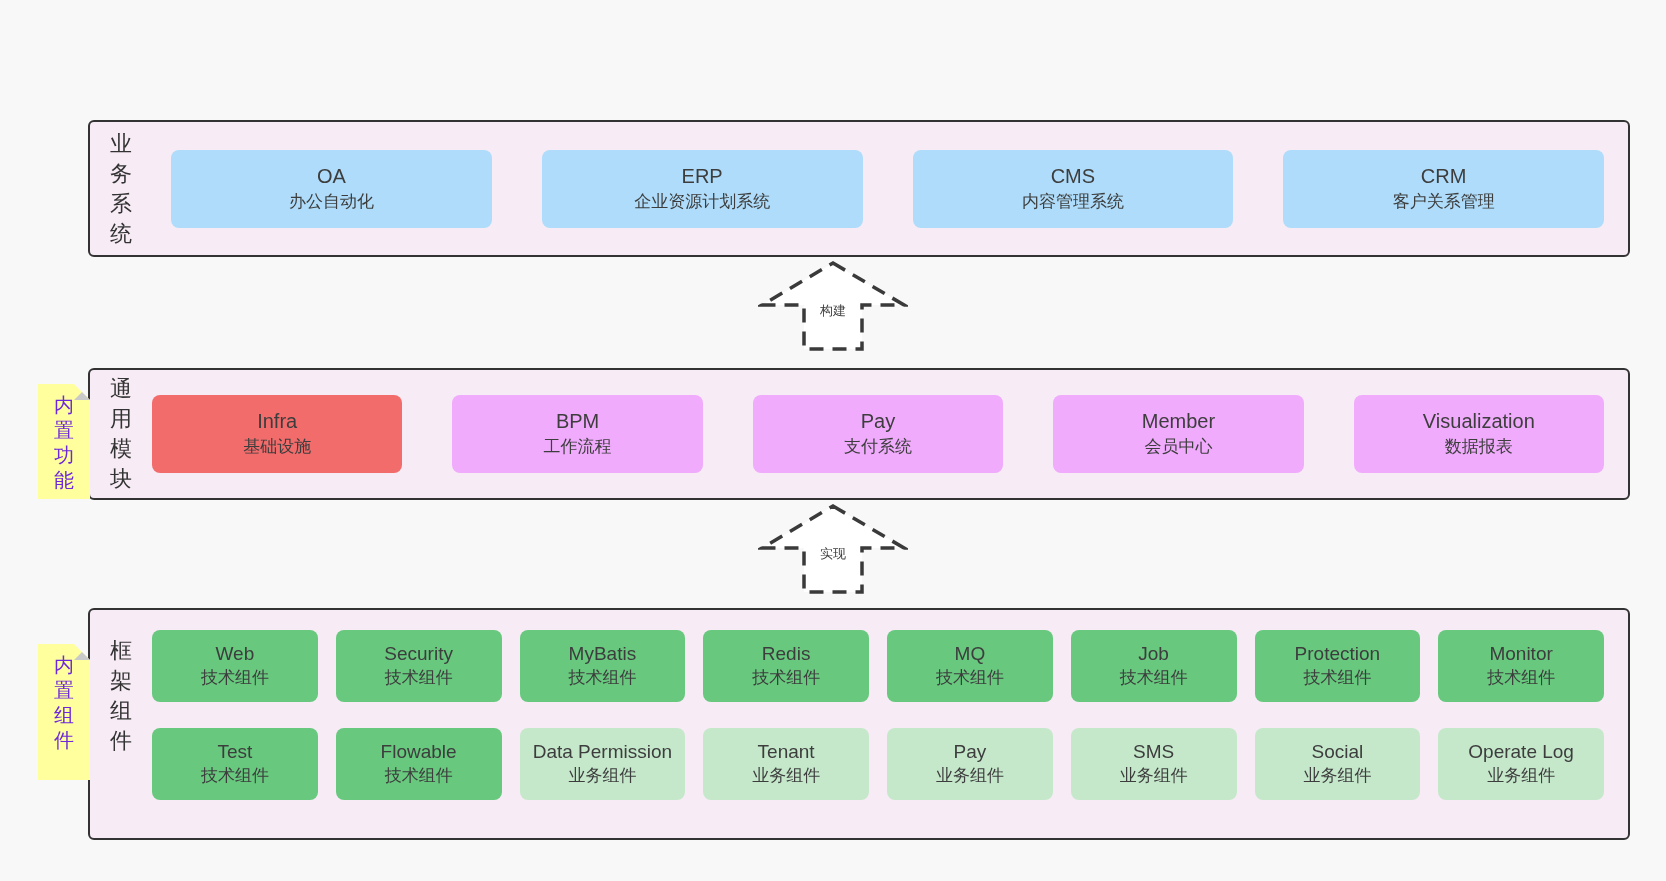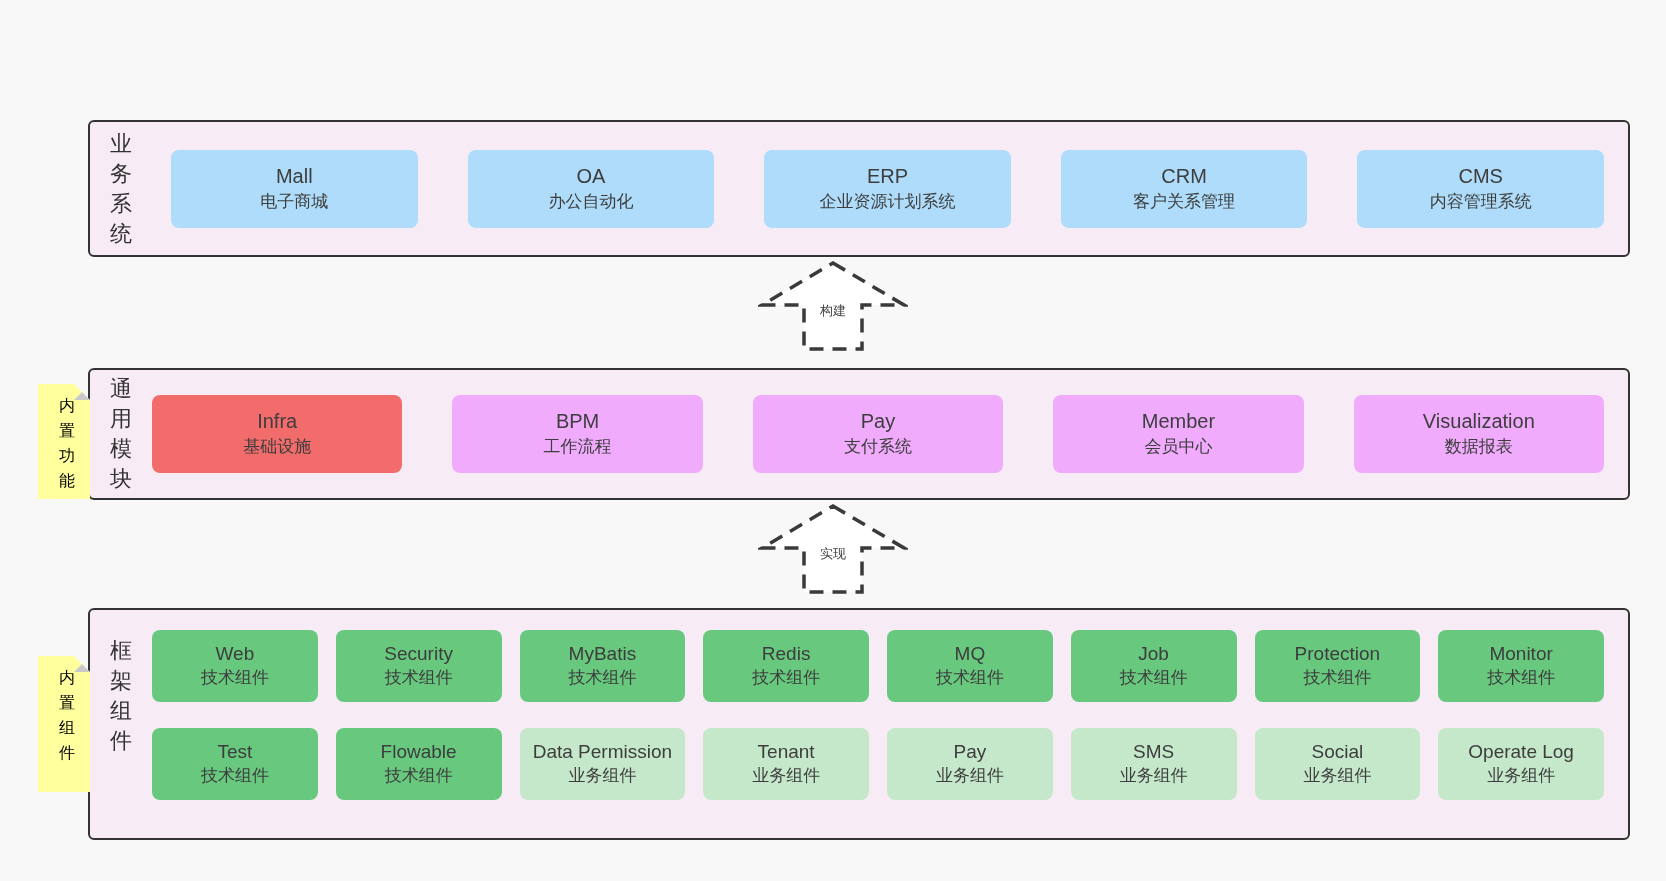--- a/index.html
+++ b/index.html
@@ -95,68 +95,64 @@
   .sticky-note {
     position: absolute;
     left: -52px;
     width: 52px;
     background: #ffff9e;
     display: flex;
     justify-content: center;
     clip-path: polygon(0 0, calc(100% - 16px) 0, 100% 16px, 100% 100%, 0 100%);
   }
   .note-2 { top: 14px; height: 115px; }
-  .note-3 { top: 46px; height: 136px; }
+  .note-3 { top: 34px; height: 136px; }
   .note-fold {
     position: absolute;
     top: 0; right: 0;
     width: 0; height: 0;
     border-left: 16px solid transparent;
     border-bottom: 16px solid #c9c9c9;
   }
   .note-text {
     width: 22px;
     word-break: break-all;
-    text-align: right;
-    font-size: 16px;
+    text-align: center;
+    font-size: 20px;
     line-height: 25px;
-    color: #000000;
+    color: #6d28d9;
     padding-top: 9px;
   }
 </style>
 </head>
 <body>
 
 <div class="canvas">
 
   <div class="band band-1">
     <div class="band-side">
       <div class="v-label">业务系统</div>
     </div>
     <div class="band-content">
       <div class="box-row">
         <div class="box c-blue">
-          <div class="box-title">Mall</div>
-          <div class="box-sub">电子商城</div>
-        </div>
-        <div class="box c-blue">
           <div class="box-title">OA</div>
           <div class="box-sub">办公自动化</div>
         </div>
         <div class="box c-blue">
           <div class="box-title">ERP</div>
           <div class="box-sub">企业资源计划系统</div>
         </div>
         <div class="box c-blue">
+          <div class="box-title">CMS</div>
+          <div class="box-sub">内容管理系统</div>
+        </div>
+        <div class="box c-blue">
           <div class="box-title">CRM</div>
           <div class="box-sub">客户关系管理</div>
-        </div>
-        <div class="box c-blue">
-          <div class="box-title">CMS</div>
-          <div class="box-sub">内容管理系统</div>
         </div>
       </div>
     </div>
   </div>
 
   <div class="arrow-row">
     <div class="arrow-wrap">
       <svg width="150" height="92" viewBox="0 0 150 92">
         <path d="M75 3 L146 45 L104 45 L104 89 L46 89 L46 45 L4 45 Z" fill="#ffffff" stroke="#3a3a3a" stroke-width="3.5" stroke-dasharray="14 9" stroke-linejoin="miter"></path>
       </svg>

